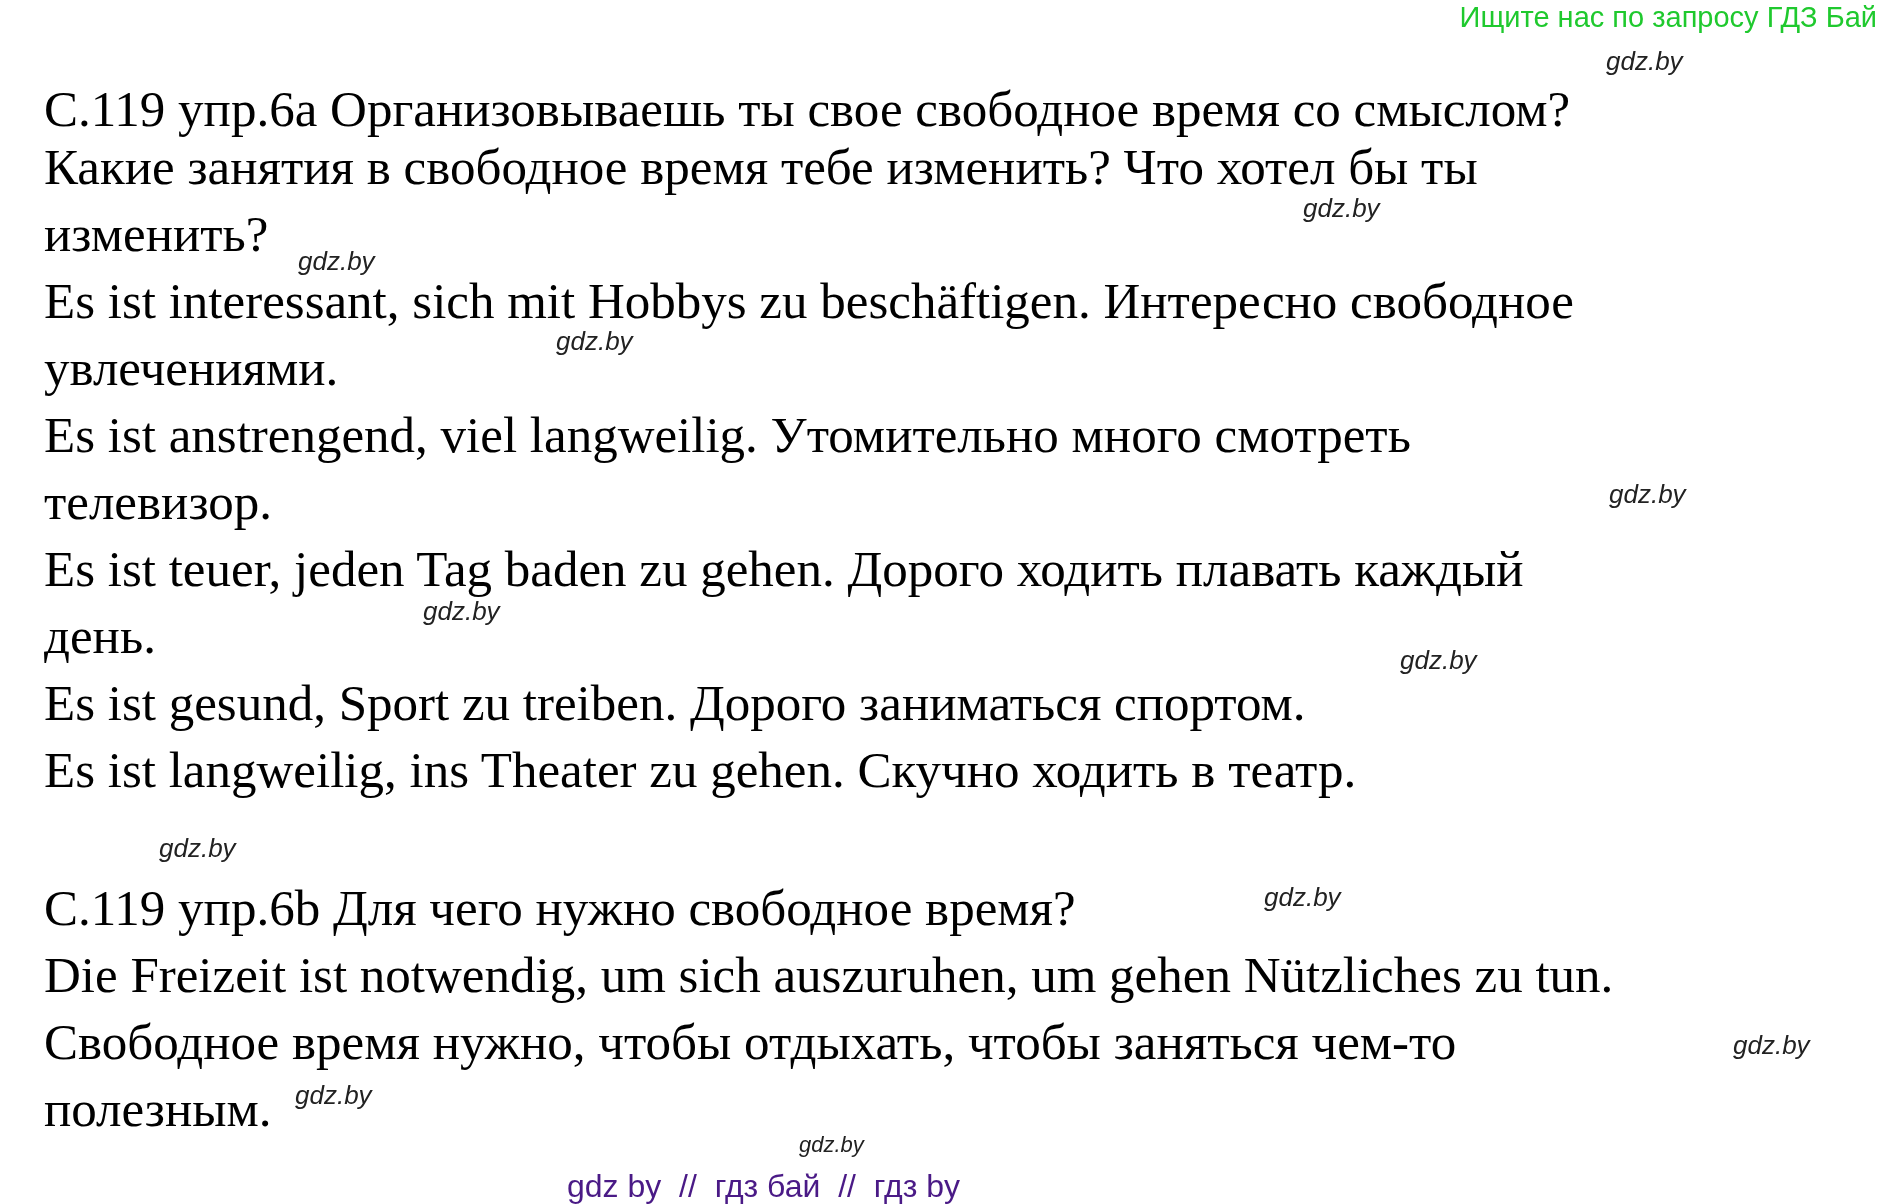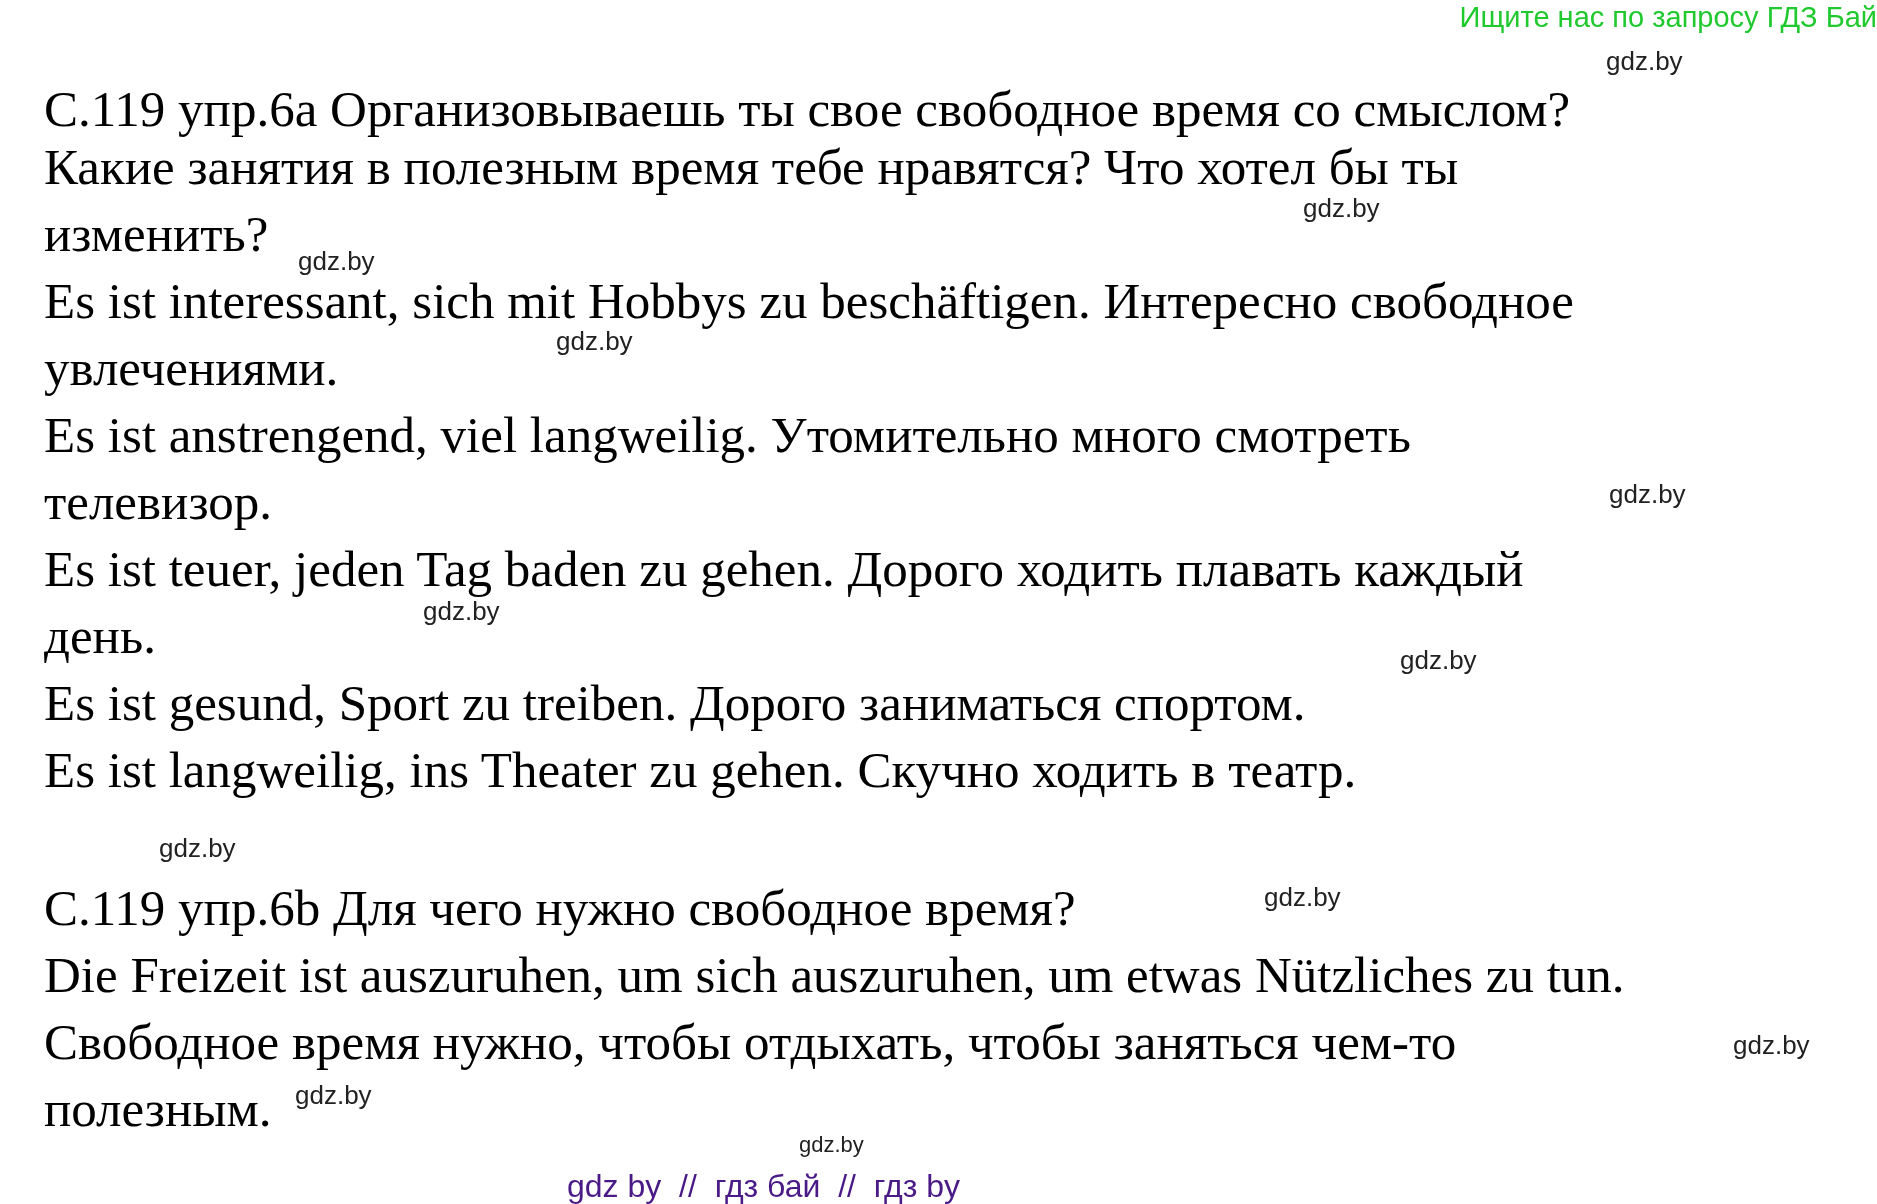--- a/index.html
+++ b/index.html
@@ -11,46 +11,47 @@
   }
   .line {
     position: absolute; left: 44px; white-space: nowrap;
     font-family: "Liberation Serif", serif; font-size: 51px; line-height: 60px;
     color: #000000;
   }
   .wm {
     position: absolute; white-space: nowrap;
     font-family: "Liberation Sans", sans-serif; font-size: 26px; line-height: 30px;
     color: #222222;
+    font-style: italic;
   }
   .footer {
     position: absolute; top: 1168px; left: 0; width: 1527px; text-align: center;
     font-family: "Liberation Sans", sans-serif; font-size: 32px; line-height: 36px;
     color: #4a1a86; white-space: pre;
   }
 </style>
 </head>
 <body>
 
 <div class="banner">Ищите нас по запросу ГДЗ Бай</div>
 
 <div class="line" style="top:79px">С.119 упр.6а Организовываешь ты свое свободное время со смыслом?</div>
-<div class="line" style="top:137px">Какие занятия в полезным время тебе нравятся? Что хотел бы ты</div>
+<div class="line" style="top:137px">Какие занятия в свободное время тебе изменить? Что хотел бы ты</div>
 <div class="line" style="top:204px">изменить?</div>
 <div class="line" style="top:271px">Es ist interessant, sich mit Hobbys zu beschäftigen.  Интересно свободное</div>
 <div class="line" style="top:338px">увлечениями.</div>
 <div class="line" style="top:405px">Es ist anstrengend, viel langweilig. Утомительно много смотреть</div>
 <div class="line" style="top:472px">телевизор.</div>
 <div class="line" style="top:539px">Es ist teuer, jeden Tag baden zu gehen. Дорого ходить плавать каждый</div>
 <div class="line" style="top:606px">день.</div>
 <div class="line" style="top:673px">Es ist gesund, Sport zu treiben. Дорого заниматься спортом.</div>
 <div class="line" style="top:740px">Es ist langweilig, ins Theater zu gehen. Скучно ходить в театр.</div>
 
 <div class="line" style="top:878px">С.119 упр.6b Для чего нужно свободное время?</div>
-<div class="line" style="top:945px">Die Freizeit ist auszuruhen, um sich auszuruhen, um etwas Nützliches zu tun.</div>
+<div class="line" style="top:945px">Die Freizeit ist notwendig, um sich auszuruhen, um gehen Nützliches zu tun.</div>
 <div class="line" style="top:1012px">Свободное время нужно, чтобы отдыхать, чтобы заняться чем-то</div>
 <div class="line" style="top:1079px">полезным.</div>
 
 <div class="wm" style="left:1606px; top:46px">gdz.by</div>
 <div class="wm" style="left:1303px; top:193px">gdz.by</div>
 <div class="wm" style="left:298px;  top:246px">gdz.by</div>
 <div class="wm" style="left:556px;  top:326px">gdz.by</div>
 <div class="wm" style="left:1609px; top:479px">gdz.by</div>
 <div class="wm" style="left:423px;  top:596px">gdz.by</div>
 <div class="wm" style="left:1400px; top:645px">gdz.by</div>

